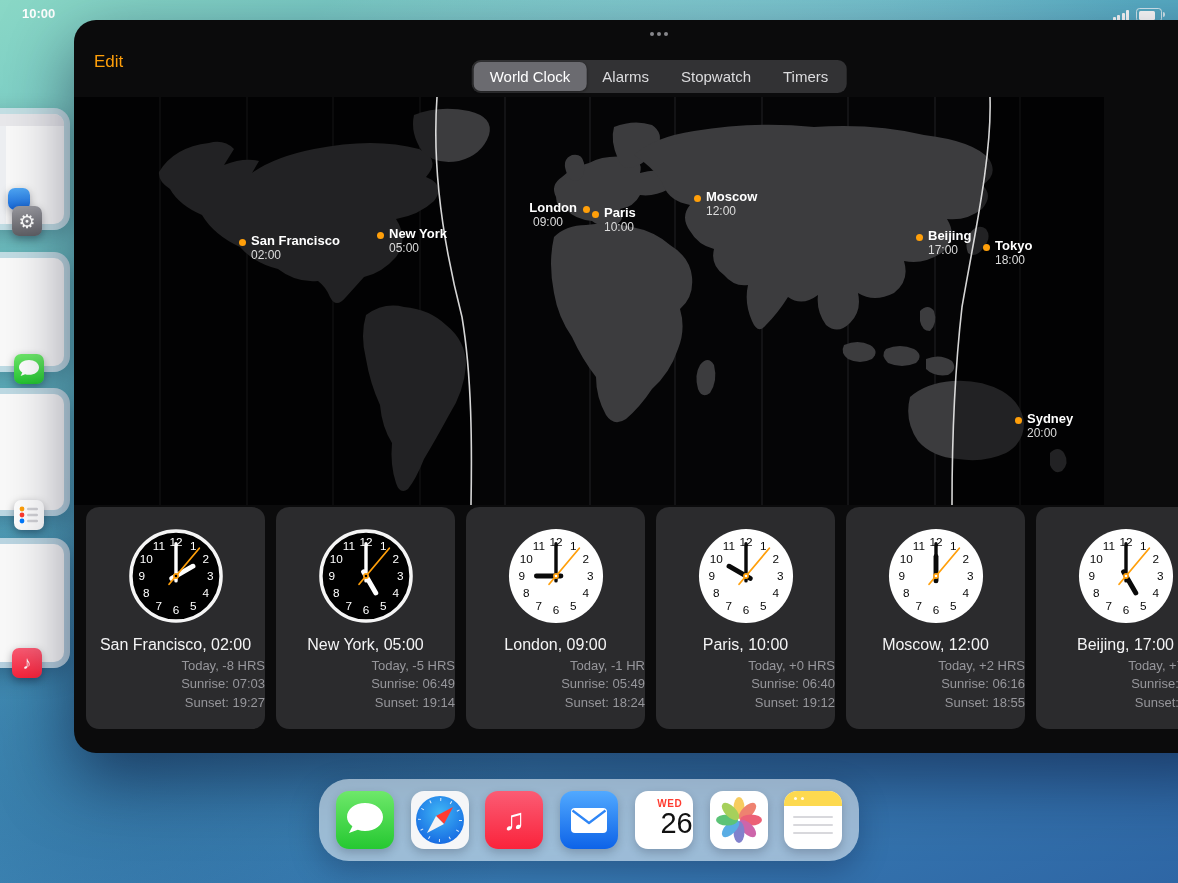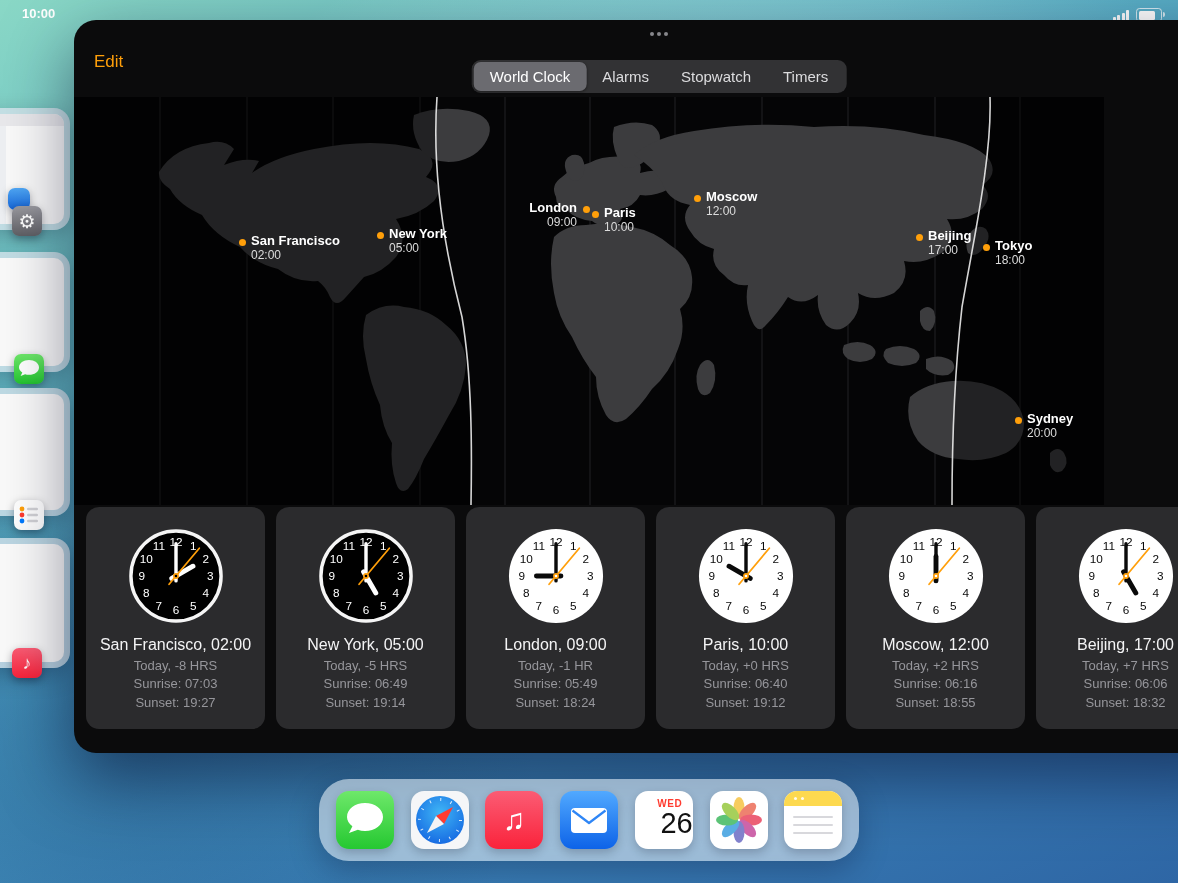--- a/index.html
+++ b/index.html
@@ -42,28 +42,28 @@
   .seg.selected{background:#6b6b70;color:#fff;box-shadow:0 1px 3px rgba(0,0,0,.4);}
   
   .map{position:absolute;top:77px;left:0;width:1030px;height:408px;background:#050506;}
   .map svg.worldmap{position:absolute;inset:0;width:100%;height:100%;}
   .city-layer{position:absolute;inset:0;}
   .city{position:absolute;}
   .city .dot{position:absolute;left:-3.5px;top:-3.5px;width:7px;height:7px;border-radius:50%;background:#ff9f0a;display:block;}
   .city .cname{position:absolute;left:9px;top:-9px;font-size:13px;font-weight:700;color:#fff;white-space:nowrap;}
   .city .ctime{position:absolute;left:9px;top:6px;font-size:12px;color:#dcdcdc;white-space:nowrap;}
   .city.left .cname{left:auto;right:9px;text-align:right;}
-  .city.left .ctime{left:auto;right:9px;}
+  .city.left .ctime{left:auto;right:23px;}
   
   .cards{position:absolute;left:0;top:487px;width:100%;height:246px;display:flex;gap:11px;padding:0 12px;box-sizing:border-box;}
   .card{flex:0 0 179px;height:222px;border-radius:13px;background:#2b2b2d;text-align:center;cursor:pointer;}
   .clock{width:98px;height:98px;margin:20px auto 0;}
   .clock svg{width:100%;height:100%;display:block;}
   .card-title{font-size:16px;color:#f4f4f5;margin-top:11px;white-space:nowrap;}
-  .card-sub{font-size:13px;color:#96969b;margin-top:3.5px;white-space:nowrap;}
+  .card-sub{font-size:13px;color:#96969b;margin-top:3.5px;white-space:nowrap;text-align:right;}
   .resize-handle{position:absolute;right:8px;bottom:5px;width:14px;height:14px;
     border-bottom:3px solid #f0f0f0;border-right:3px solid #f0f0f0;border-bottom-right-radius:14px;}
   
   .dock{position:absolute;left:50%;transform:translateX(-50%);top:779px;width:540px;height:82px;border-radius:30px;
     background:rgba(240,244,248,.55);backdrop-filter:blur(14px);
     display:flex;align-items:center;justify-content:space-evenly;box-shadow:0 10px 30px rgba(0,0,30,.25);}
   .app{width:58px;height:58px;border-radius:13px;position:relative;overflow:hidden;cursor:pointer;
     box-shadow:0 4px 10px rgba(0,0,20,.2);}
   .app svg{display:block;width:100%;height:100%;}
   .app.calendar{background:#fff;}

